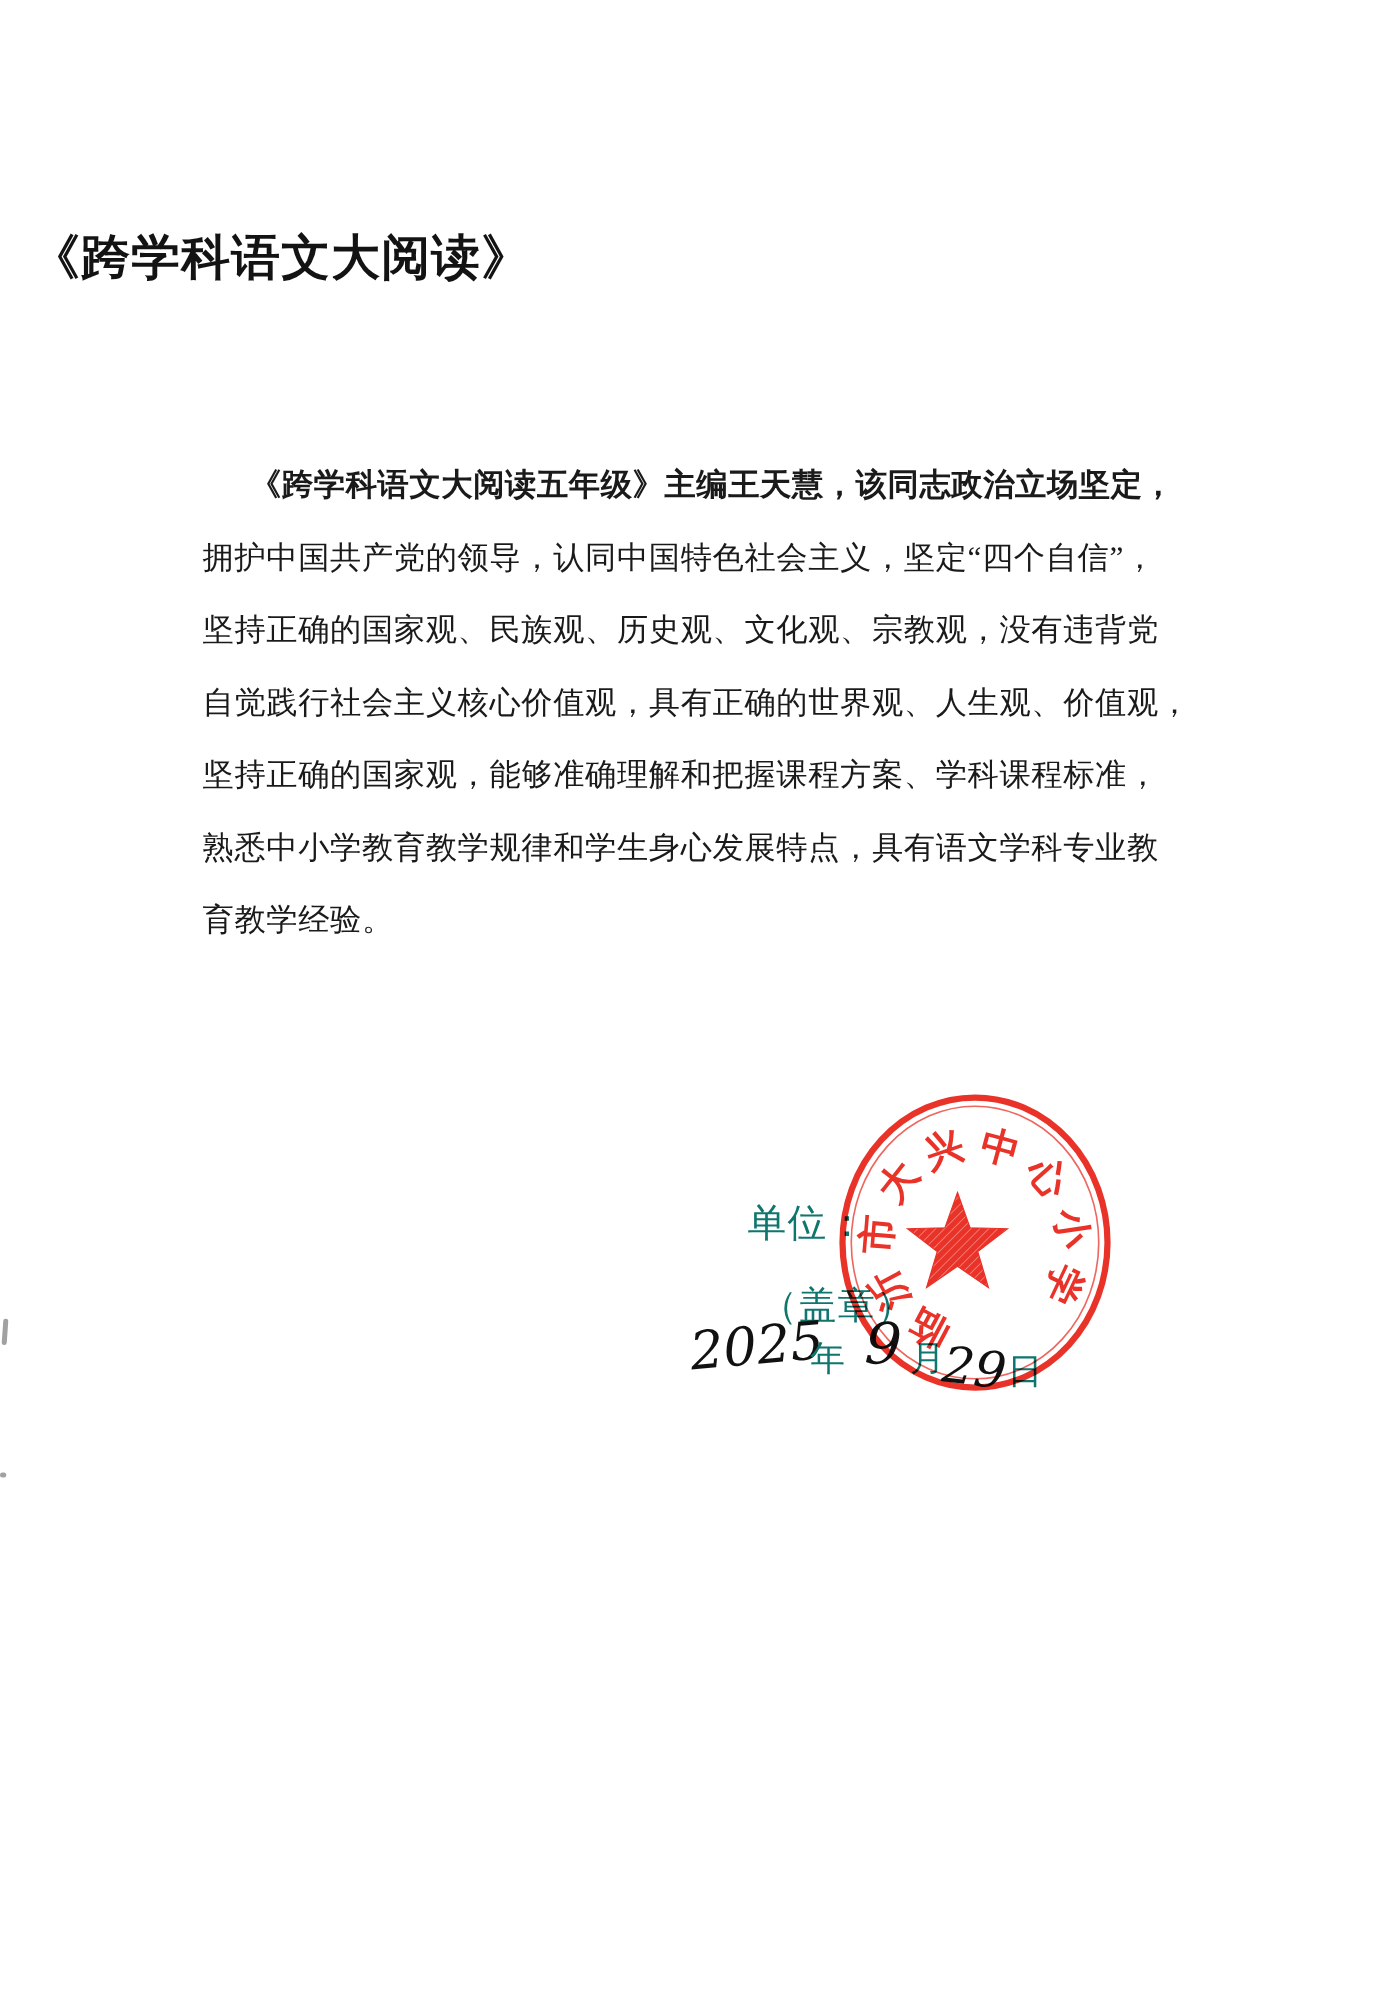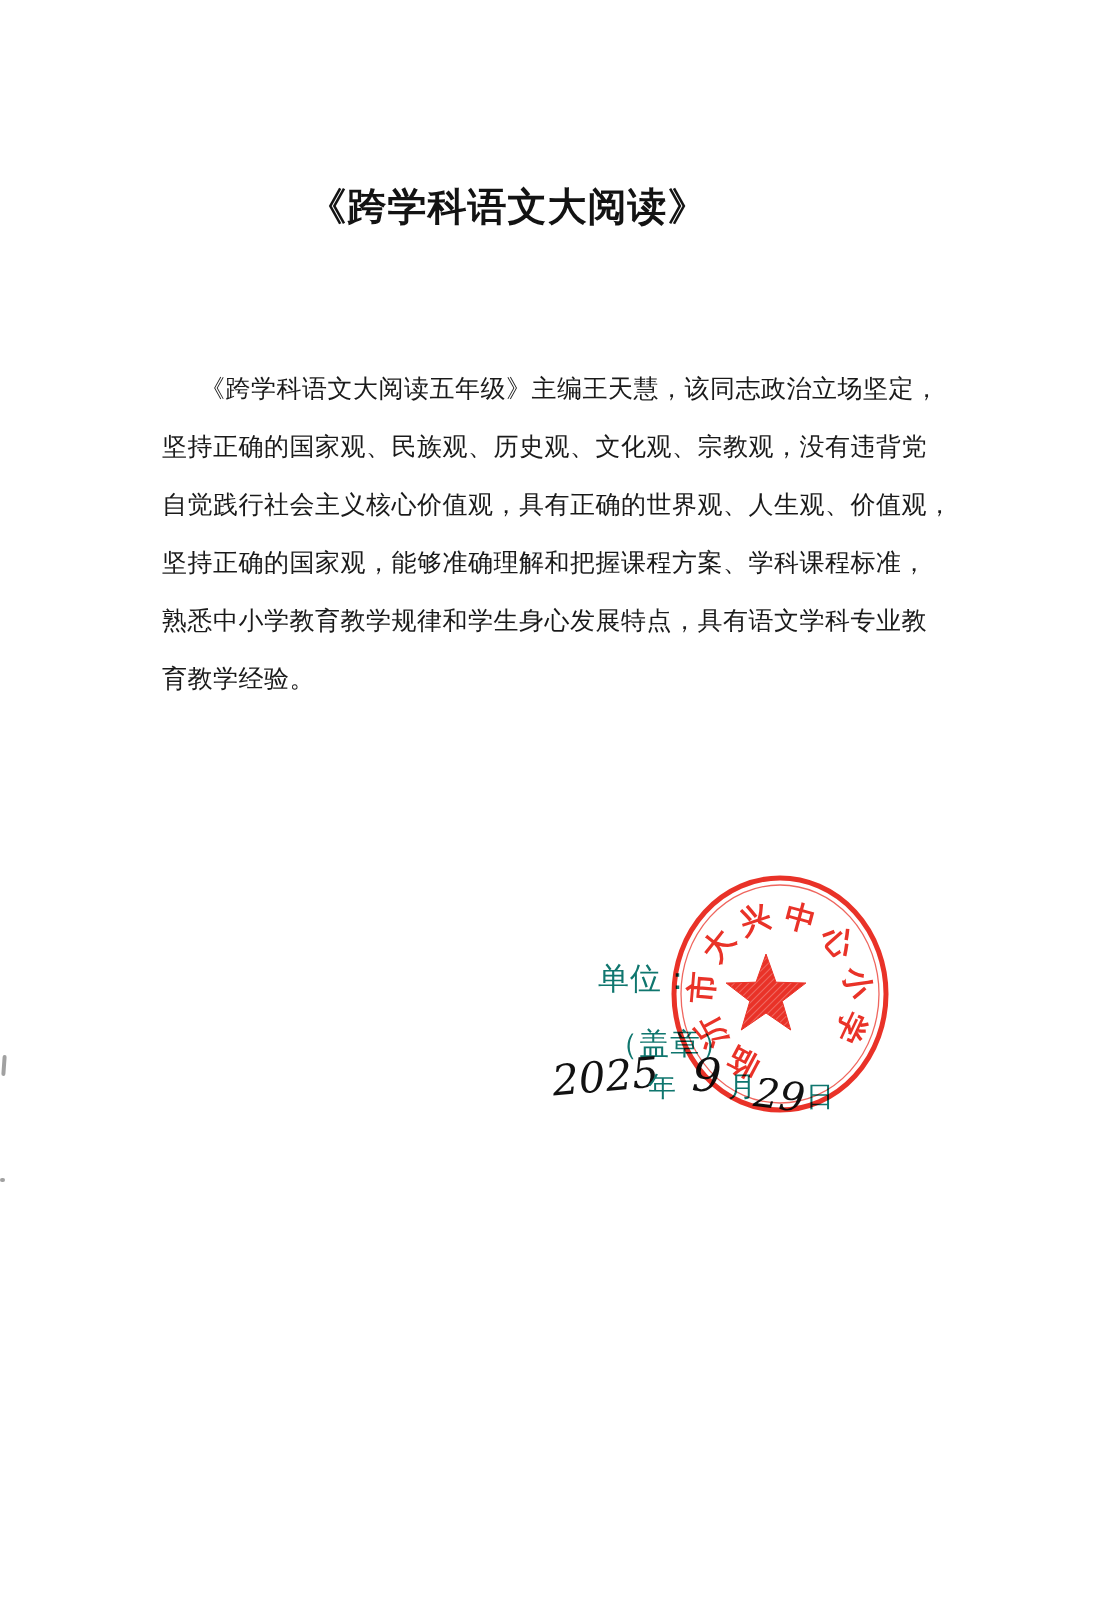--- a/index.html
+++ b/index.html
@@ -11,21 +11,20 @@
     background: #ffffff;
     overflow: hidden;
     font-family: "Liberation Serif", "DejaVu Serif", serif;
     color: #161616;
   }
   .title-block {
     position: absolute;
     top: 178px;
     left: 0;
     width: 990px;
-    text-align: center;
     padding-left: 25px;
   }
   .title-line {
     font-size: 39px;
     font-weight: bold;
     line-height: 58px;
     letter-spacing: 1px;
     color: #131313;
   }
   .body-block {
@@ -35,21 +34,21 @@
     width: 790px;
   }
   .body-line {
     font-size: 25px;
     line-height: 58px;
     height: 58px;
     letter-spacing: 0.5px;
     white-space: nowrap;
     color: #1a1a1a;
   }
-  .body-line.indented { padding-left: 38px; }
+  .body-line.indented { padding-left: 38px; font-weight: bold; }
   .sig-label {
     position: absolute;
     font-size: 30px;
     color: #0f766e;
     letter-spacing: 1px;
   }
   .hand {
     position: absolute;
     font-size: 42px;
     font-style: italic;
@@ -82,20 +81,21 @@
 <body>
 
 <div class="page">
 
   <div class="title-block">
     <div class="title-line">《跨学科语文大阅读》</div>
   </div>
 
   <div class="body-block">
     <div class="body-line indented">《跨学科语文大阅读五年级》主编王天慧，该同志政治立场坚定，</div>
+    <div class="body-line">拥护中国共产党的领导，认同中国特色社会主义，坚定“四个自信”，</div>
     <div class="body-line">坚持正确的国家观、民族观、历史观、文化观、宗教观，没有违背党</div>
     <div class="body-line">自觉践行社会主义核心价值观，具有正确的世界观、人生观、价值观，</div>
     <div class="body-line">坚持正确的国家观，能够准确理解和把握课程方案、学科课程标准，</div>
     <div class="body-line">熟悉中小学教育教学规律和学生身心发展特点，具有语文学科专业教</div>
     <div class="body-line">育教学经验。</div>
   </div>
 
   <span class="sig-label" style="left:598px; top:958px; font-size:31px;">单位：</span>
 
   <span class="sig-label" style="left:608px; top:1024px;">（盖章）</span>

